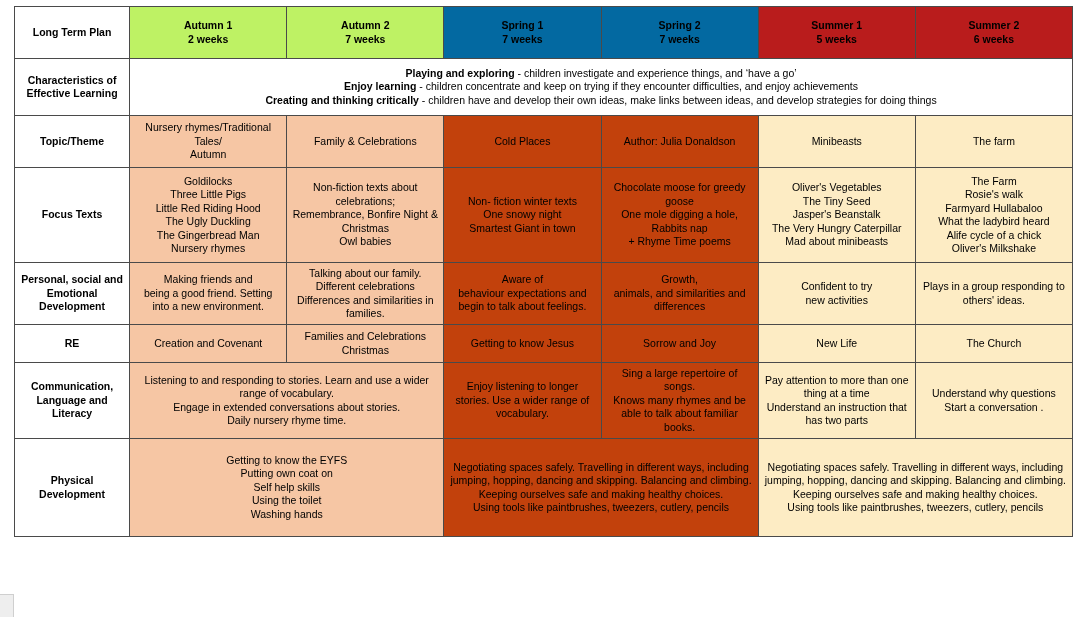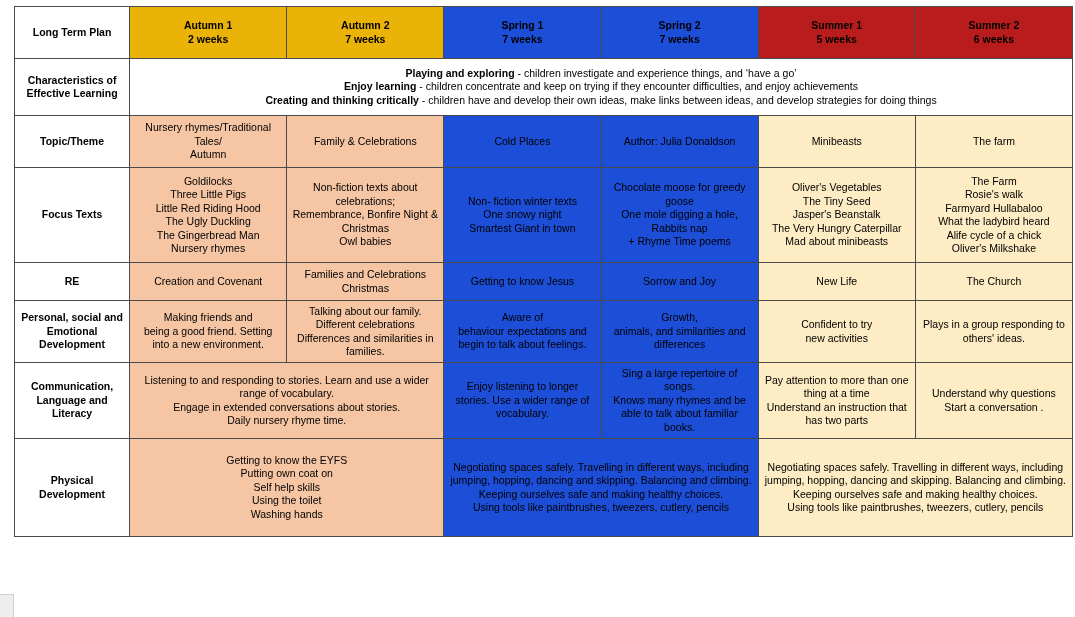--- a/index.html
+++ b/index.html
@@ -43,24 +43,24 @@
     font-size:10.5px;
     line-height:13px;
   }
   .term-hdr{
     font-weight:bold;
     font-size:11px;
     line-height:14px;
     height:52px;
   }
   .or{background:#F6C6A4;}
-  .bl{background:#1d4ed8;}
+  .bl{background:#c2410c;}
   .ye{background:#FDECC4;}
-  .or-h{background:#eab308;margin-left:21px;}
-  .bl-h{background:#1d4ed8;}
+  .or-h{background:#bef264;margin-left:21px;}
+  .bl-h{background:#0369a1;}
   .ye-h{background:#b91c1c;}
   .wh{background:#ffffff;margin-top:40px;}
 
   .coel{
     text-align:center;
     font-size:10.5px;
     line-height:15px;
     padding:6px 8px;
   }
   .coel b{font-weight:bold;}
@@ -162,40 +162,40 @@
         <td class="rowhdr tall-focus">Focus Texts</td>
         <td class="or">Goldilocks<br>Three Little Pigs<br>Little Red Riding Hood<br>The Ugly Duckling<br>The Gingerbread Man<br>Nursery rhymes</td>
         <td class="or">Non-fiction texts about celebrations;<br>Remembrance, Bonfire Night &amp; Christmas<br>Owl babies</td>
         <td class="bl">Non- fiction winter texts<br>One snowy night<br>Smartest Giant in town</td>
         <td class="bl">Chocolate moose for greedy goose<br>One mole digging a hole,<br>Rabbits nap<br>+ Rhyme Time poems</td>
         <td class="ye">Oliver's Vegetables<br>The Tiny Seed<br>Jasper's Beanstalk<br>The Very Hungry Caterpillar<br>Mad about minibeasts</td>
         <td class="ye">The Farm<br>Rosie's walk<br>Farmyard Hullabaloo<br>What the ladybird heard<br>Alife cycle of a chick<br>Oliver's Milkshake</td>
       </tr>
 
       <tr>
+        <td class="rowhdr tall-psed">Personal, social and Emotional Development</td>
+        <td class="or">Making friends and<br>being a good friend. Setting into a new environment.</td>
+        <td class="or">Talking about our family.<br>Different celebrations<br>Differences and similarities in families.</td>
+        <td class="bl">Aware of<br>behaviour expectations and begin to talk about feelings.</td>
+        <td class="bl">Growth,<br>animals,  and similarities and differences</td>
+        <td class="ye">Confident to try<br>new activities</td>
+        <td class="ye">Plays in a group responding to others' ideas.</td>
+      </tr>
+
+      <tr>
         <td class="rowhdr tall-re">RE</td>
         <td class="or">Creation and Covenant</td>
         <td class="or">Families and Celebrations Christmas</td>
         <td class="bl">Getting to know Jesus</td>
         <td class="bl">Sorrow and Joy</td>
         <td class="ye">New Life</td>
         <td class="ye">The Church</td>
       </tr>
 
       <tr>
-        <td class="rowhdr tall-psed">Personal, social and Emotional Development</td>
-        <td class="or">Making friends and<br>being a good friend. Setting into a new environment.</td>
-        <td class="or">Talking about our family.<br>Different celebrations<br>Differences and similarities in families.</td>
-        <td class="bl">Aware of<br>behaviour expectations and begin to talk about feelings.</td>
-        <td class="bl">Growth,<br>animals,  and similarities and differences</td>
-        <td class="ye">Confident to try<br>new activities</td>
-        <td class="ye">Plays in a group responding to others' ideas.</td>
-      </tr>
-
-      <tr>
         <td class="rowhdr tall-cll">Communication, Language and Literacy</td>
         <td class="or" colspan="2">Listening to and responding to stories. Learn and use a wider range of vocabulary.<br>Engage in extended conversations about stories.<br>Daily nursery rhyme time.</td>
         <td class="bl">Enjoy listening to longer stories. Use a wider range of vocabulary.</td>
         <td class="bl">Sing a large repertoire of songs.<br>Knows many rhymes and be able to talk about familiar books.</td>
         <td class="ye">Pay attention to more than one thing at a time<br>Understand an instruction that has two parts</td>
         <td class="ye">Understand why questions<br>Start a conversation .</td>
       </tr>
 
       <tr>
         <td class="rowhdr tall-pd">Physical Development</td>

